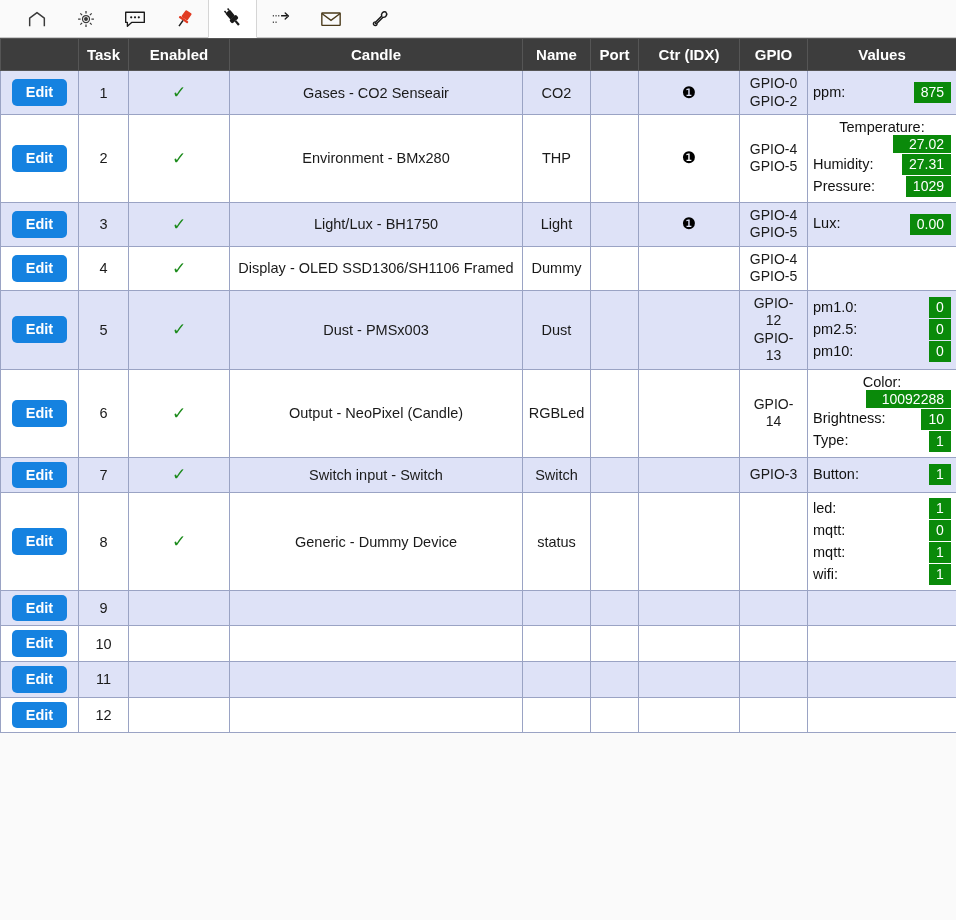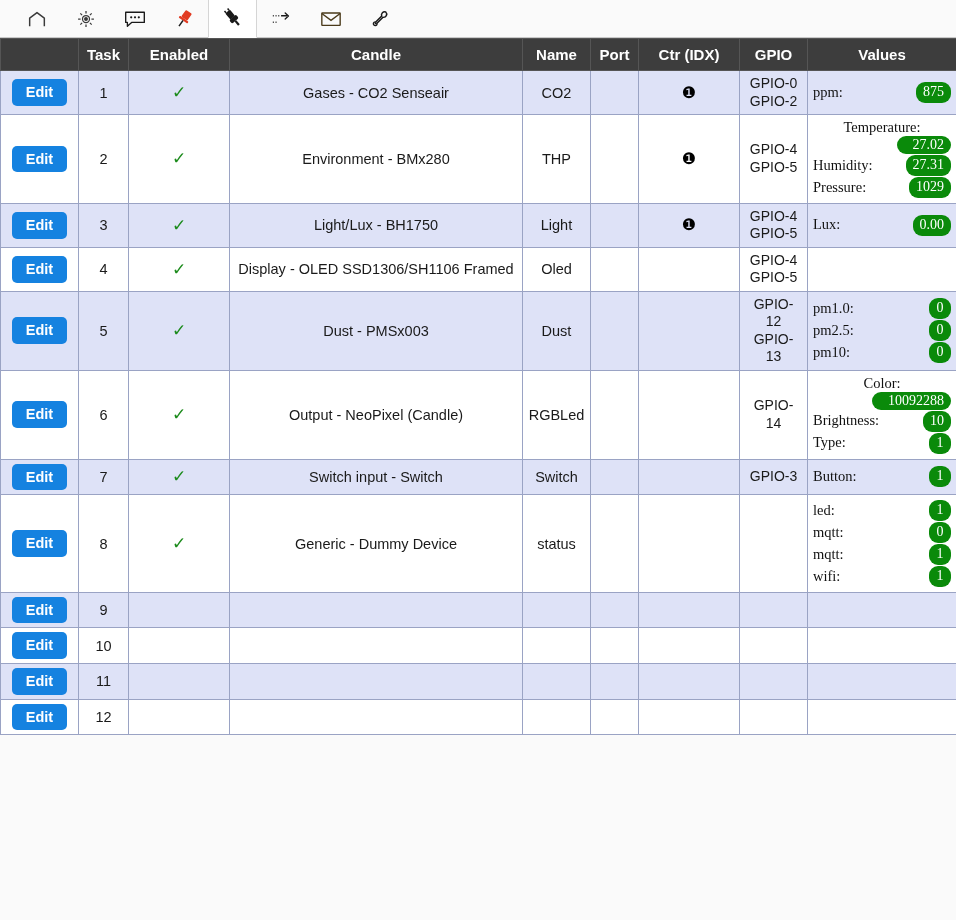--- a/index.html
+++ b/index.html
@@ -91,21 +91,21 @@
   tr.even td { background: #ffffff; }
 
   td.col-edit   { width: 78px;  padding: 6px 8px; text-align: left; }
   td.col-task   { width: 50px; }
   td.col-enabled{ width: 101px; }
   td.col-device { width: 293px; }
   td.col-name   { width: 68px; }
   td.col-port   { width: 48px; }
   td.col-ctr    { width: 101px; }
   td.col-gpio   { width: 68px; font-size: 14px; line-height: 1.25; }
-  td.col-values { width: 149px; text-align: left; padding: 3px 4px 3px 6px; font-family: Liberation Serif, serif; }
+  td.col-values { width: 149px; text-align: left; padding: 3px 4px 3px 6px; }
 
   th.h-edit   { width: 78px;  background:#3d3d3d; border-left:1px solid #3d3d3d;}
   th.h-task   { width: 50px; }
   th.h-enabled{ width: 101px; }
   th.h-device { width: 293px; }
   th.h-name   { width: 68px; margin-left: 20px; }
   th.h-port   { width: 48px; }
   th.h-ctr    { width: 101px; }
   th.h-gpio   { width: 68px; }
   th.h-values { width: 149px; }
@@ -146,21 +146,21 @@
   }
   .val-label {
     font-size: 14.5px;
     color: #111;
     white-space: nowrap;
   }
   .val-badge {
     display: inline-block;
     background: #0a8a0a;
     color: #ffffff;
-    border-radius: 9px;
+    border-radius: 0;
     font-size: 14px;
     padding: 1px 7px;
     min-width: 22px;
     text-align: center;
     margin-left: auto;
   }
   .val-wrap .val-badge { margin-left: auto; padding-left: 16px; }
   .val-wrap { display: block; }
   .val-wrap .val-label { display: block; }
   .val-wrap .badge-line { display: block; text-align: right; }
@@ -356,21 +356,21 @@
               <span class="val-label">Lux:</span>
               <span class="val-badge">0.00</span>
             </div>
           </td>
         </tr>
         <tr class="even">
           <td class="col-edit"><button class="edit-btn">Edit</button></td>
           <td class="col-task">4</td>
           <td class="col-enabled"><span class="check">✓</span></td>
           <td class="col-device">Display - OLED SSD1306/SH1106 Framed</td>
-          <td class="col-name">Oled</td>
+          <td class="col-name">Dummy</td>
           <td class="col-port"></td>
           <td class="col-ctr"></td>
           <td class="col-gpio"><span class="gpio-lines">GPIO-4
 GPIO-5</span></td>
           <td class="col-values"></td>
         </tr>
         <tr class="odd">
           <td class="col-edit"><button class="edit-btn">Edit</button></td>
           <td class="col-task">5</td>
           <td class="col-enabled"><span class="check">✓</span></td>

